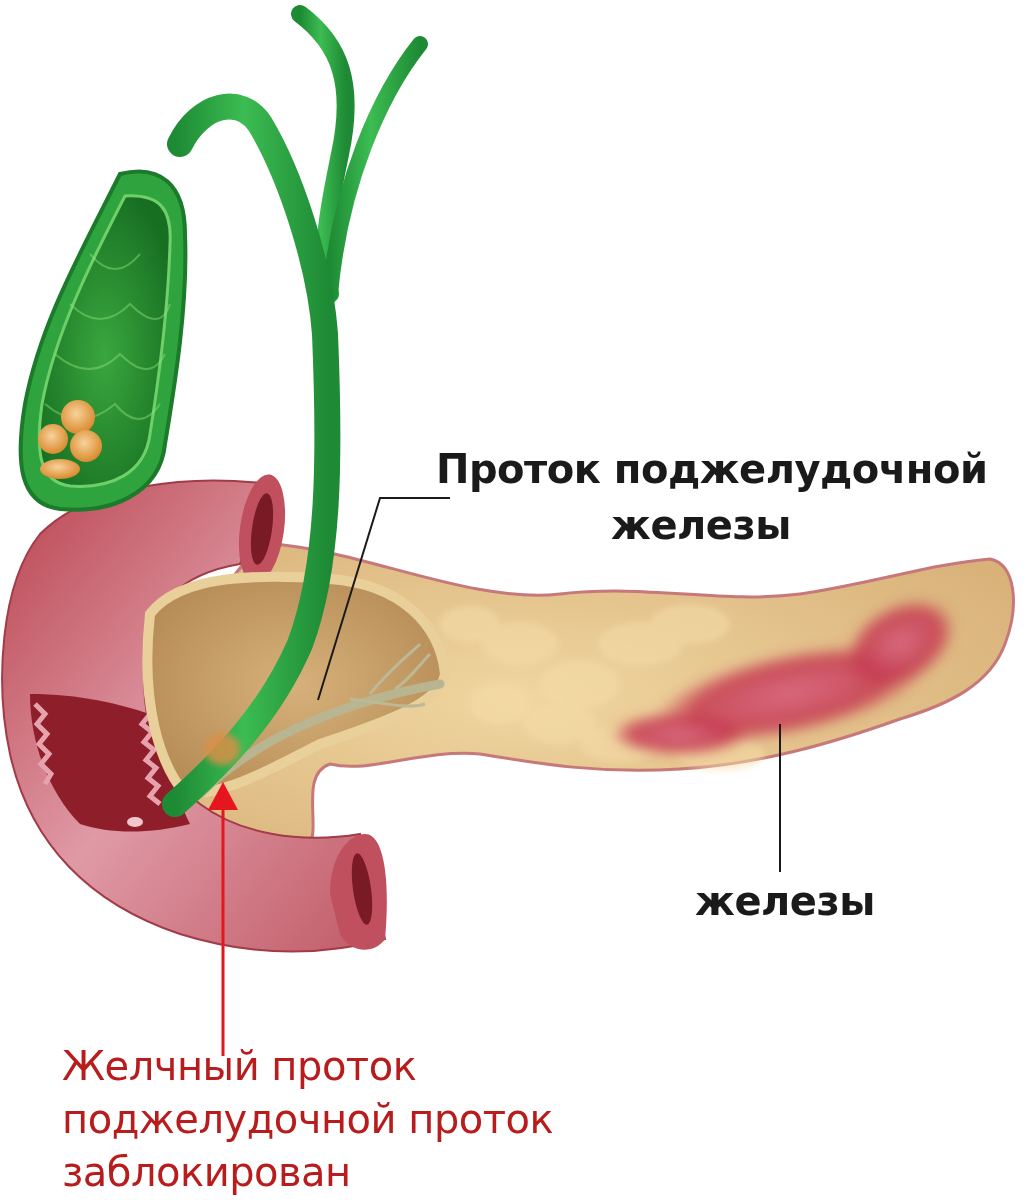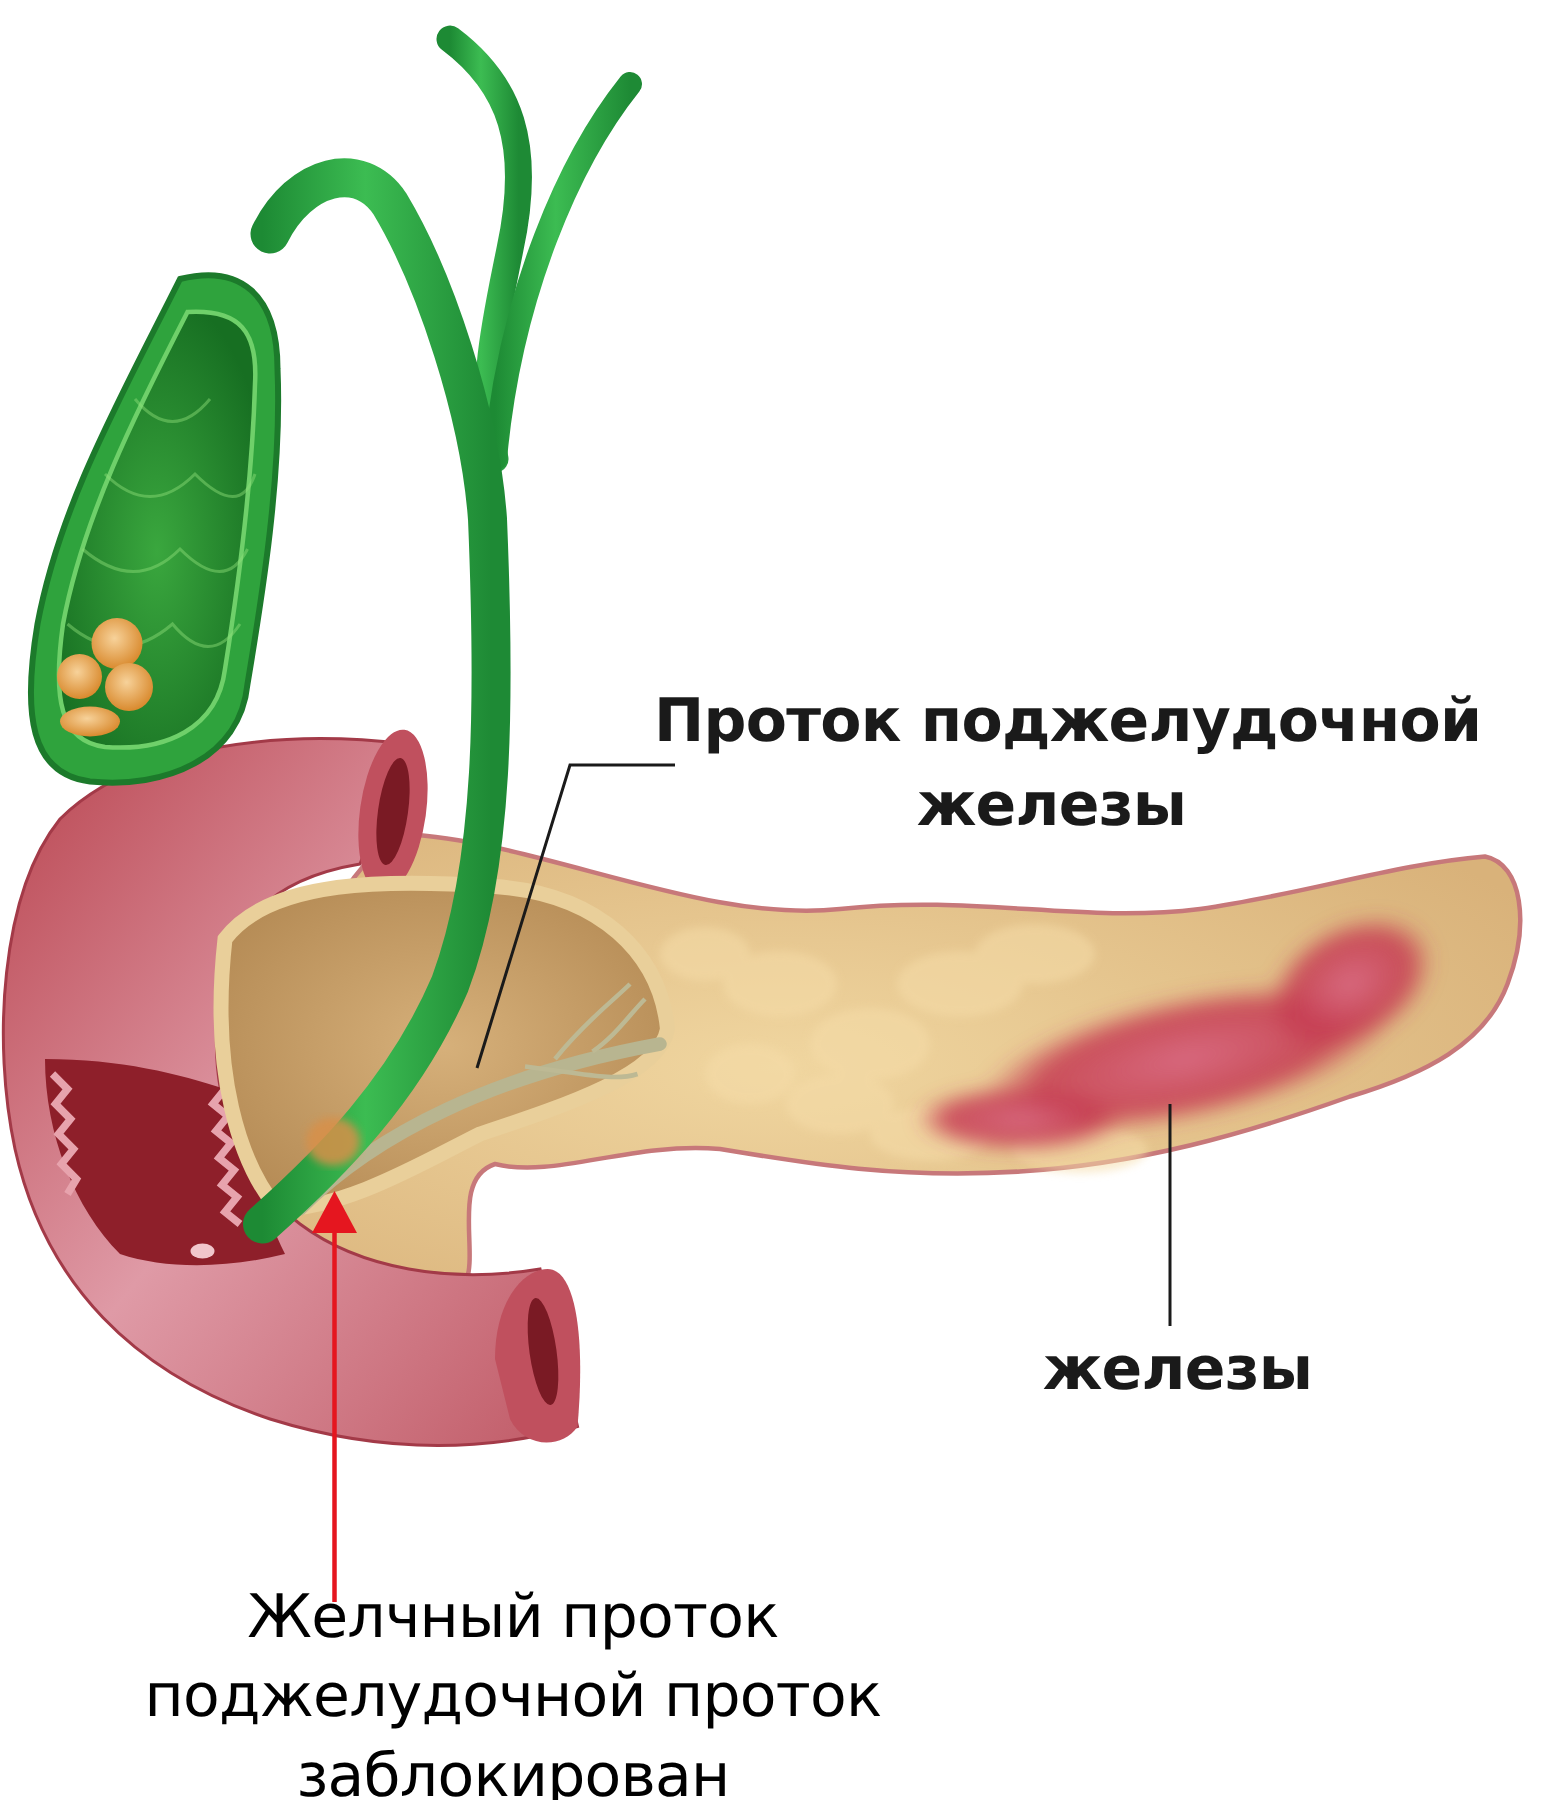--- a/index.html
+++ b/index.html
@@ -1,20 +1,20 @@
 <!DOCTYPE html>
 <html><head>
 <meta charset="utf-8">
 <style>
   html, body { margin: 0; padding: 0; background: #ffffff; }
   body { width: 1029px; height: 1200px; position: relative; overflow: hidden; font-family: "Liberation Sans", "DejaVu Sans", sans-serif; }
-  #stage { position: absolute; left: 0; top: 16px; width: 1029px; height: 964px; }
+  #stage { position: absolute; left: 0; top: 4px; width: 1029px; height: 964px; }
   .label { position: absolute; text-align: center; line-height: 1.25; }
   .label-black { color: #1a1a1a; font-weight: bold; font-size: 40px; font-family: "DejaVu Sans", sans-serif; letter-spacing: -0.5px; }
-  .label-red { color: #000000; font-size: 40px; font-family: "DejaVu Sans", sans-serif; text-align: center; line-height: 1.32; letter-spacing: -0.5px; }
+  .label-red { color: #b91c1c; font-size: 40px; font-family: "DejaVu Sans", sans-serif; text-align: left; line-height: 1.32; letter-spacing: -0.5px; }
   .label span { display: block; white-space: nowrap; }
 </style>
 </head>
 <body>
 
 <div id="stage">
   <svg width="1029" height="1200" viewBox="0 0 1029 1200" xmlns="http://www.w3.org/2000/svg">
     <defs>
       <linearGradient id="gDuct" x1="0" x2="1" y1="0" y2="0">
         <stop offset="0" stop-color="#1d8a34"></stop>

